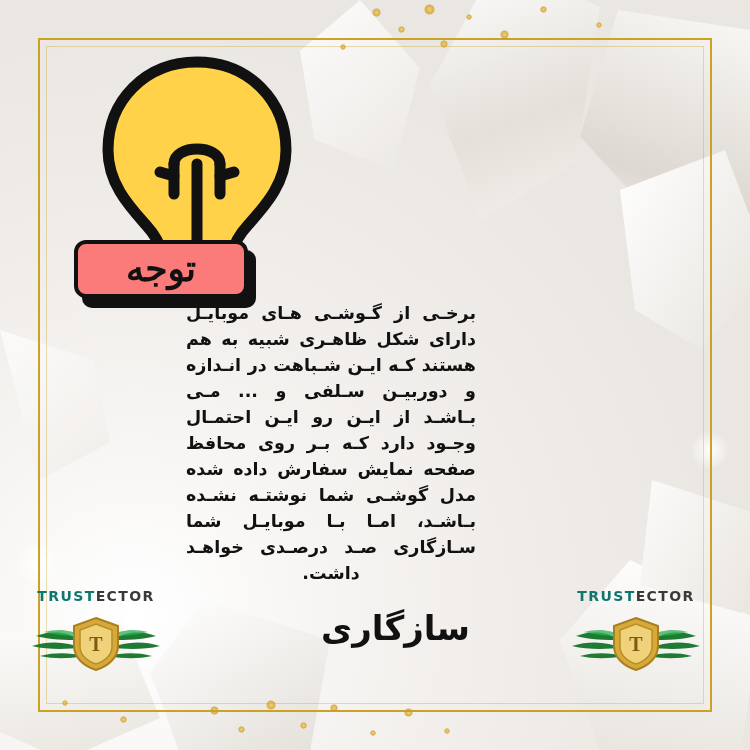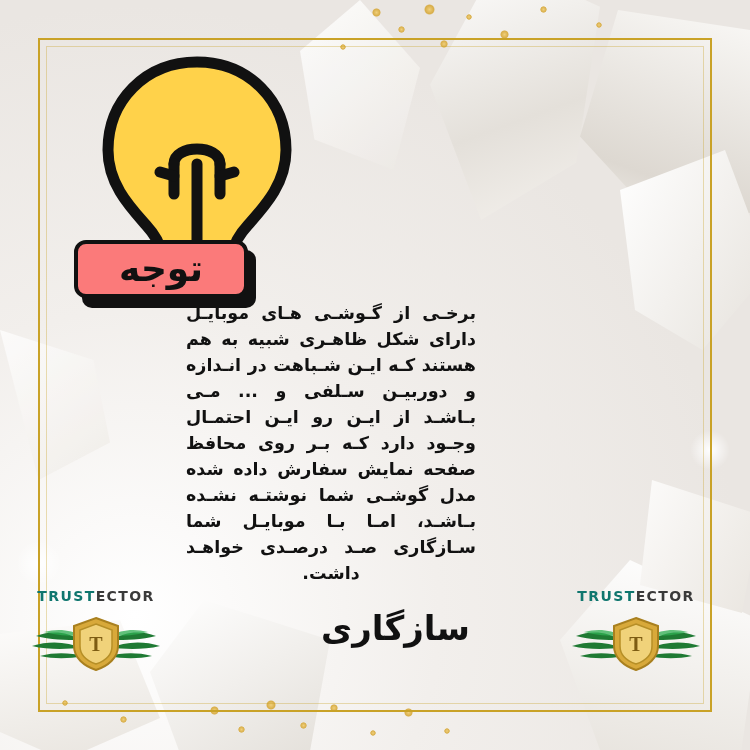--- a/index.html
+++ b/index.html
@@ -91,20 +91,21 @@
     height: 250px;
   }
 
   
   .badge {
     position: absolute;
     left: 74px;
     top: 240px;
     width: 158px;
     height: 68px;
+    font-family: Liberation Serif, serif;
   }
   .badge-shadow {
     position: absolute;
     left: 8px;
     top: 10px;
     width: 174px;
     height: 58px;
     background: #111111;
     border-radius: 10px;
   }

